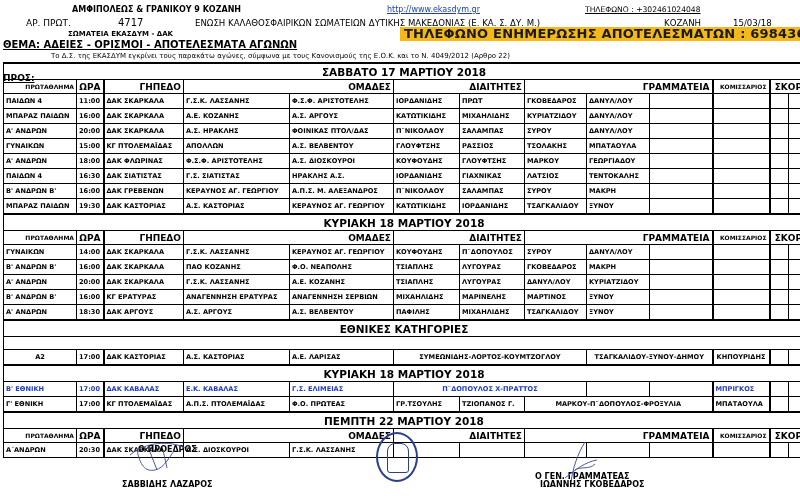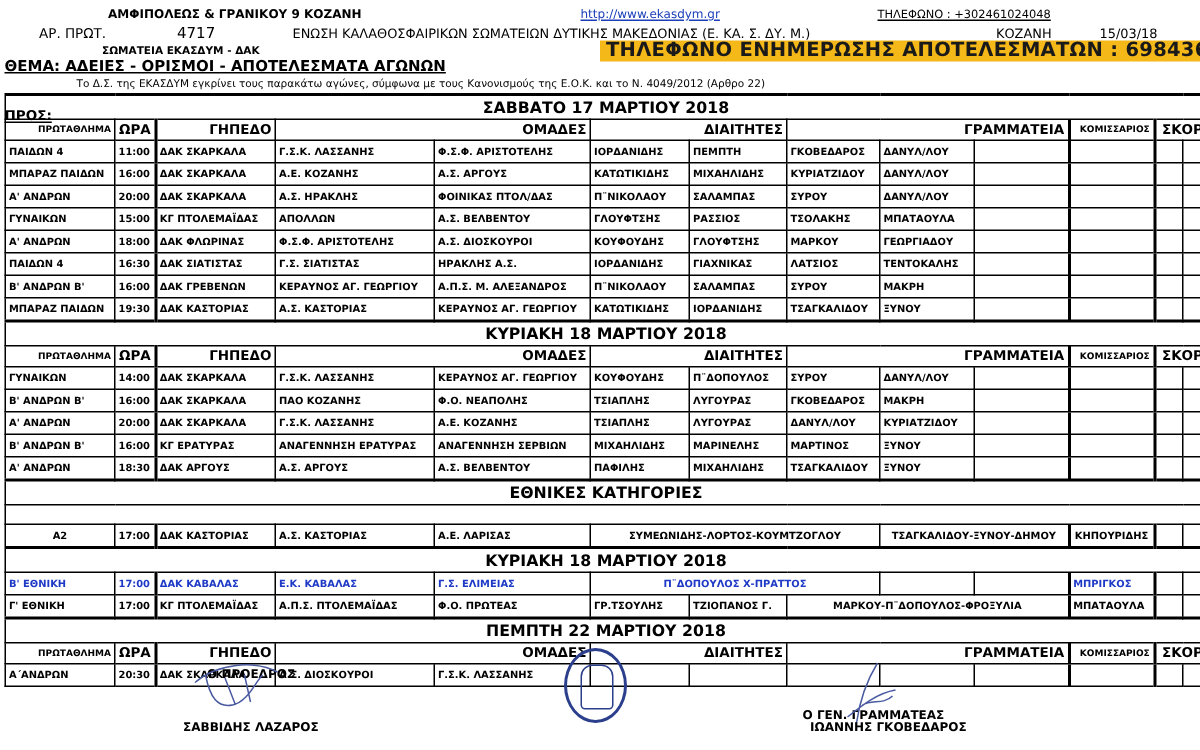--- a/index.html
+++ b/index.html
@@ -84,21 +84,21 @@
   </tr>
   </tbody>
     <tbody id="sat-body">
       <tr>
         <td>ΠΑΙΔΩΝ 4</td>
         <td class="time">11:00</td>
         <td>ΔΑΚ ΣΚΑΡΚΑΛΑ</td>
         <td>Γ.Σ.Κ. ΛΑΣΣΑΝΗΣ</td>
         <td>Φ.Σ.Φ. ΑΡΙΣΤΟΤΕΛΗΣ</td>
         <td>ΙΟΡΔΑΝΙΔΗΣ</td>
-        <td>ΠΕΜΠΤΗ</td>
+        <td>ΠΡΩΤ</td>
         <td>ΓΚΟΒΕΔΑΡΟΣ</td>
         <td>ΔΑΝΥΛ/ΛΟΥ</td>
         <td></td>
         <td class="thick-l"></td>
         <td class="thick-l"></td>
         <td></td>
       </tr>
       <tr>
         <td>ΜΠΑΡΑΖ ΠΑΙΔΩΝ</td>
         <td class="time">16:00</td>

